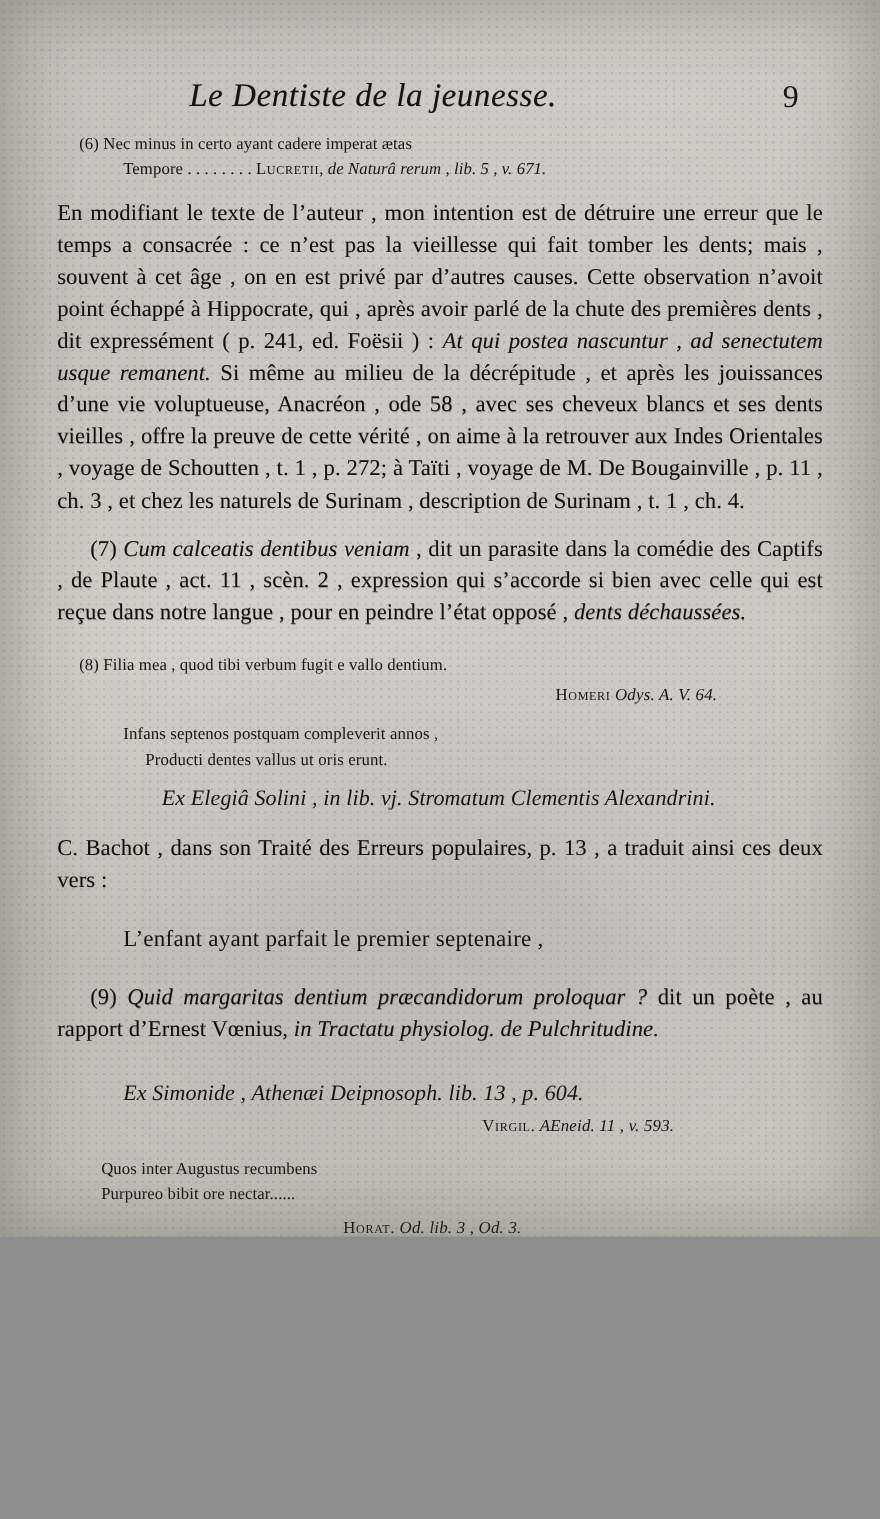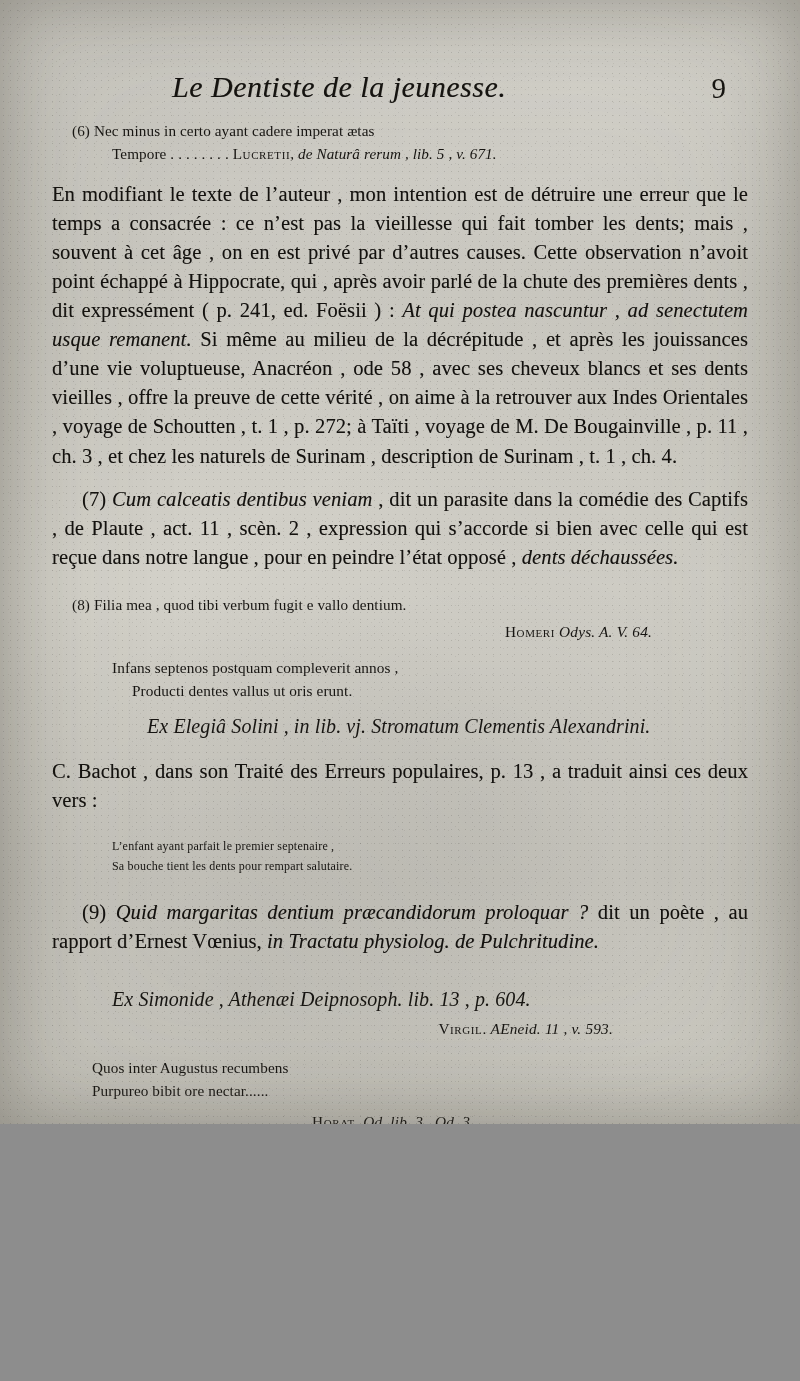--- a/index.html
+++ b/index.html
@@ -112,21 +112,21 @@
     letter-spacing: 0.1px;
   }
   .attrib {
     font-size: 15.3px;
     letter-spacing: 0.2px;
   }
   .attrib .ital { font-style: italic; }
   .sig-line { font-style: italic; font-size: 20px; }
 
   .verse {
-    font-size: 12px;
+    font-size: 21px;
     line-height: 1.6;
     letter-spacing: 0.2px;
   }
 
   
   .ink-a { filter: contrast(1.04); }
 </style>
 </head>
 <body>
 
@@ -170,21 +170,20 @@
         <div>Infans septenos postquam compleverit annos ,</div>
         <div class="pad-l-20">Producti dentes vallus ut oris erunt.</div>
       </div>
       <div class="sig-line pad-l-75 mt-8">Ex Elegiâ Solini , in lib. vj. Stromatum Clementis Alexandrini.</div>
     </div>
 
     <p class="body-par ink-a mt-16">C. Bachot , dans son Traité des Erreurs populaires, p. 13 , a traduit ainsi ces deux vers :</p>
 
     <div class="verse pad-l-60 mt-22">
       <div>L’enfant ayant parfait le premier septenaire ,</div>
-      <div>Sa bouche tient les dents pour rempart salutaire.</div>
     </div>
 
     <p class="body-par indent ink-a mt-22">
       <span>(9)</span>
       <span class="ital">Quid margaritas dentium præcandidorum proloquar ?</span><span> dit un poète , au rapport d’Ernest Vœnius, </span><span class="ital">in Tractatu physiolog. de Pulchritudine.</span>
     </p>
 
     <div class="note-small pad-l-20 mt-28">
       <div class="sig-line pad-l-40 mt-4">Ex Simonide , Athenæi Deipnosoph. lib. 13 , p. 604.</div>
 

